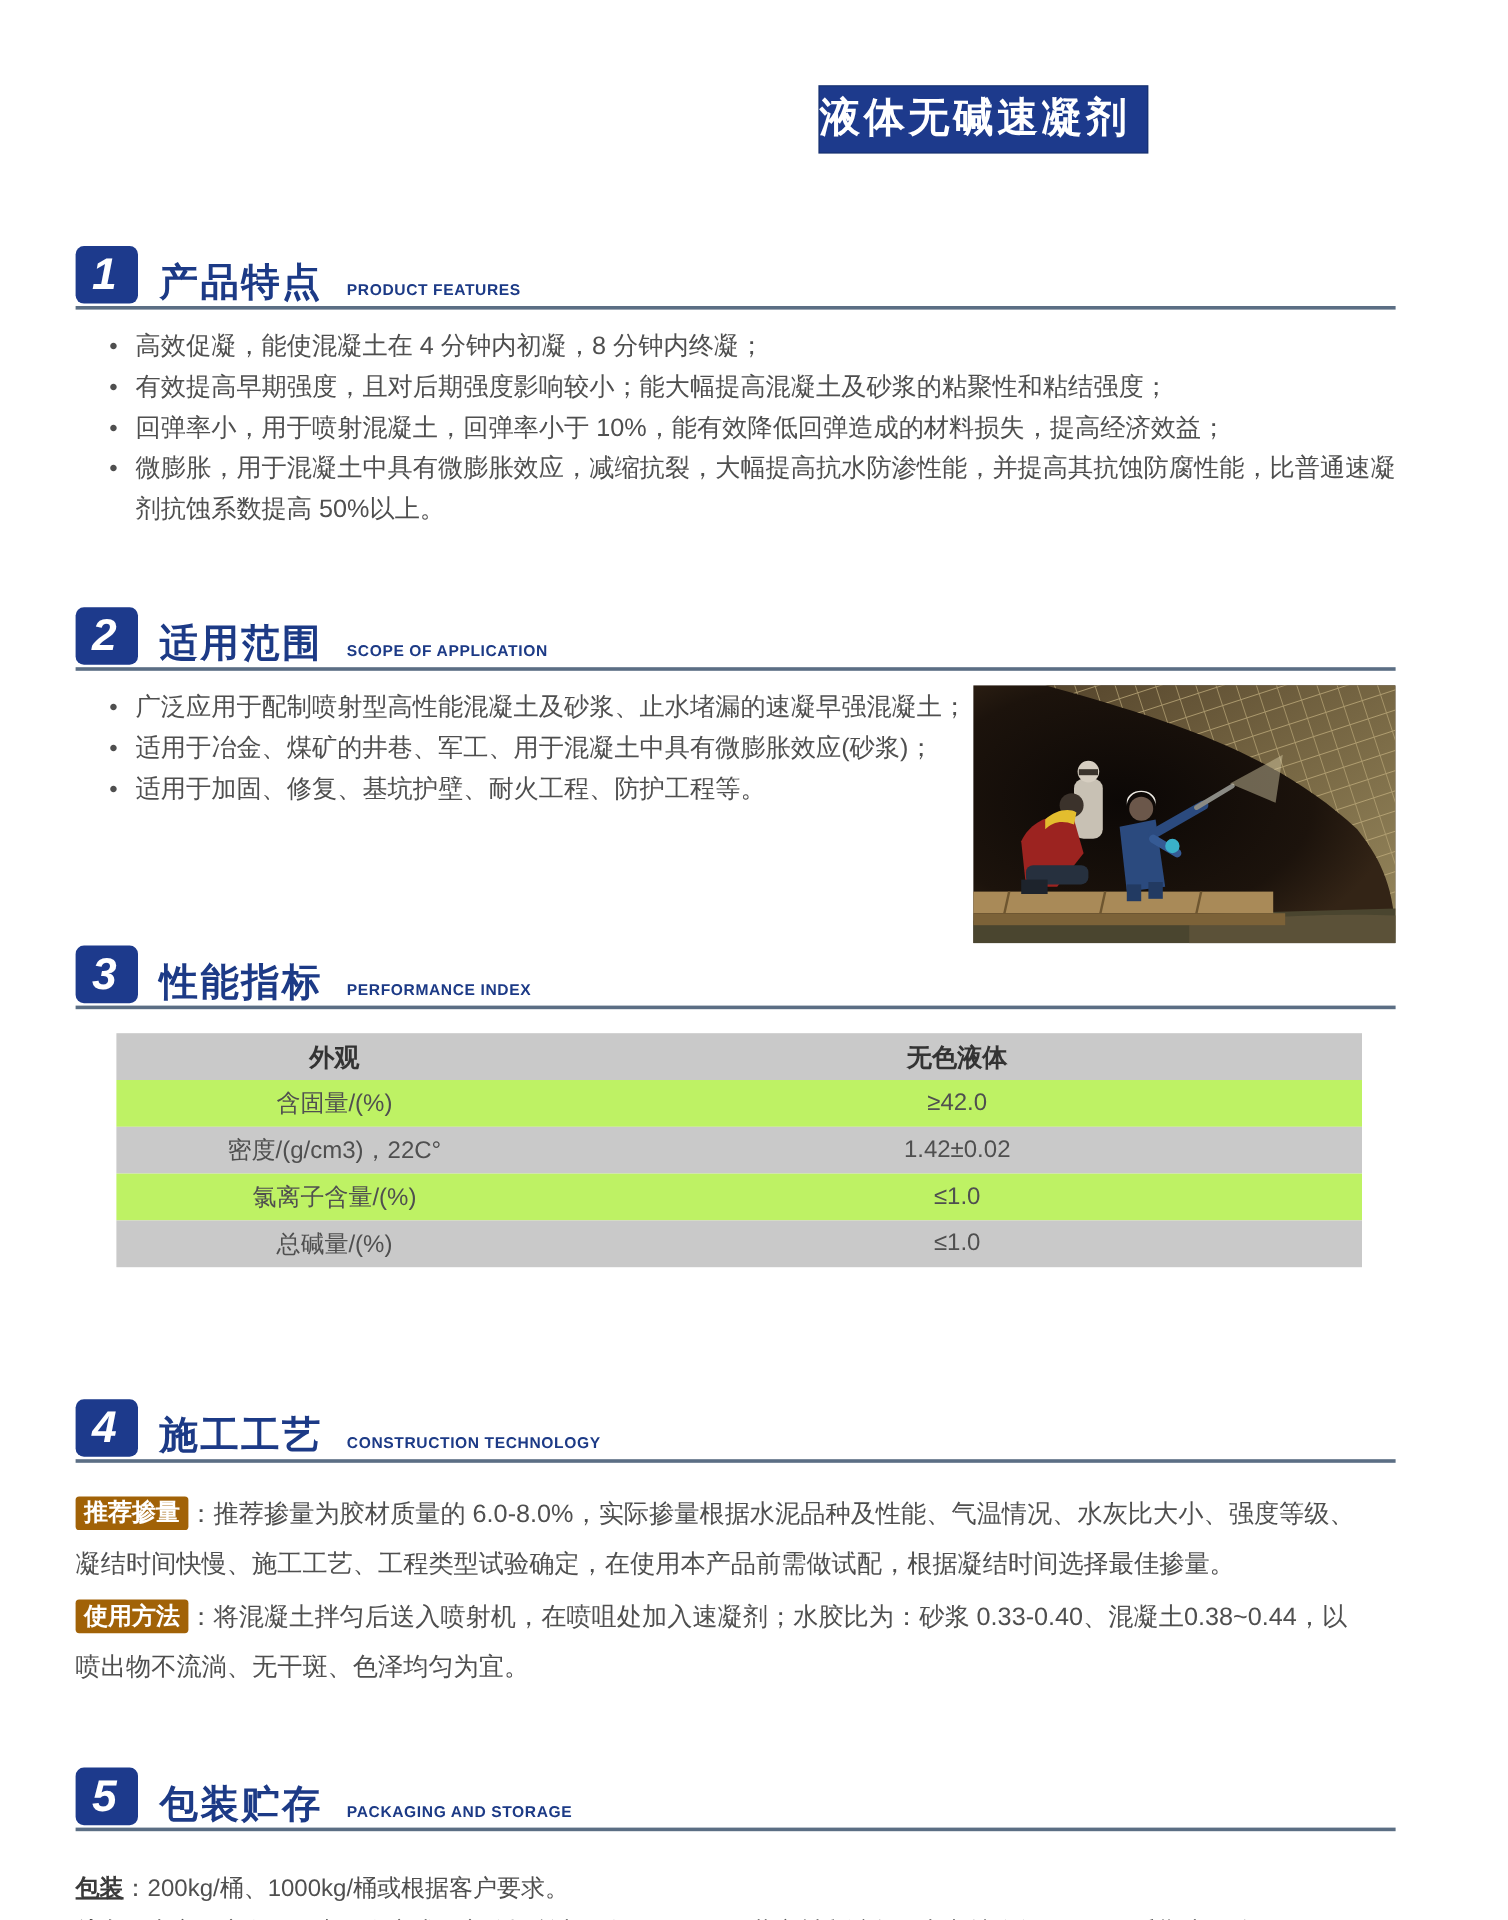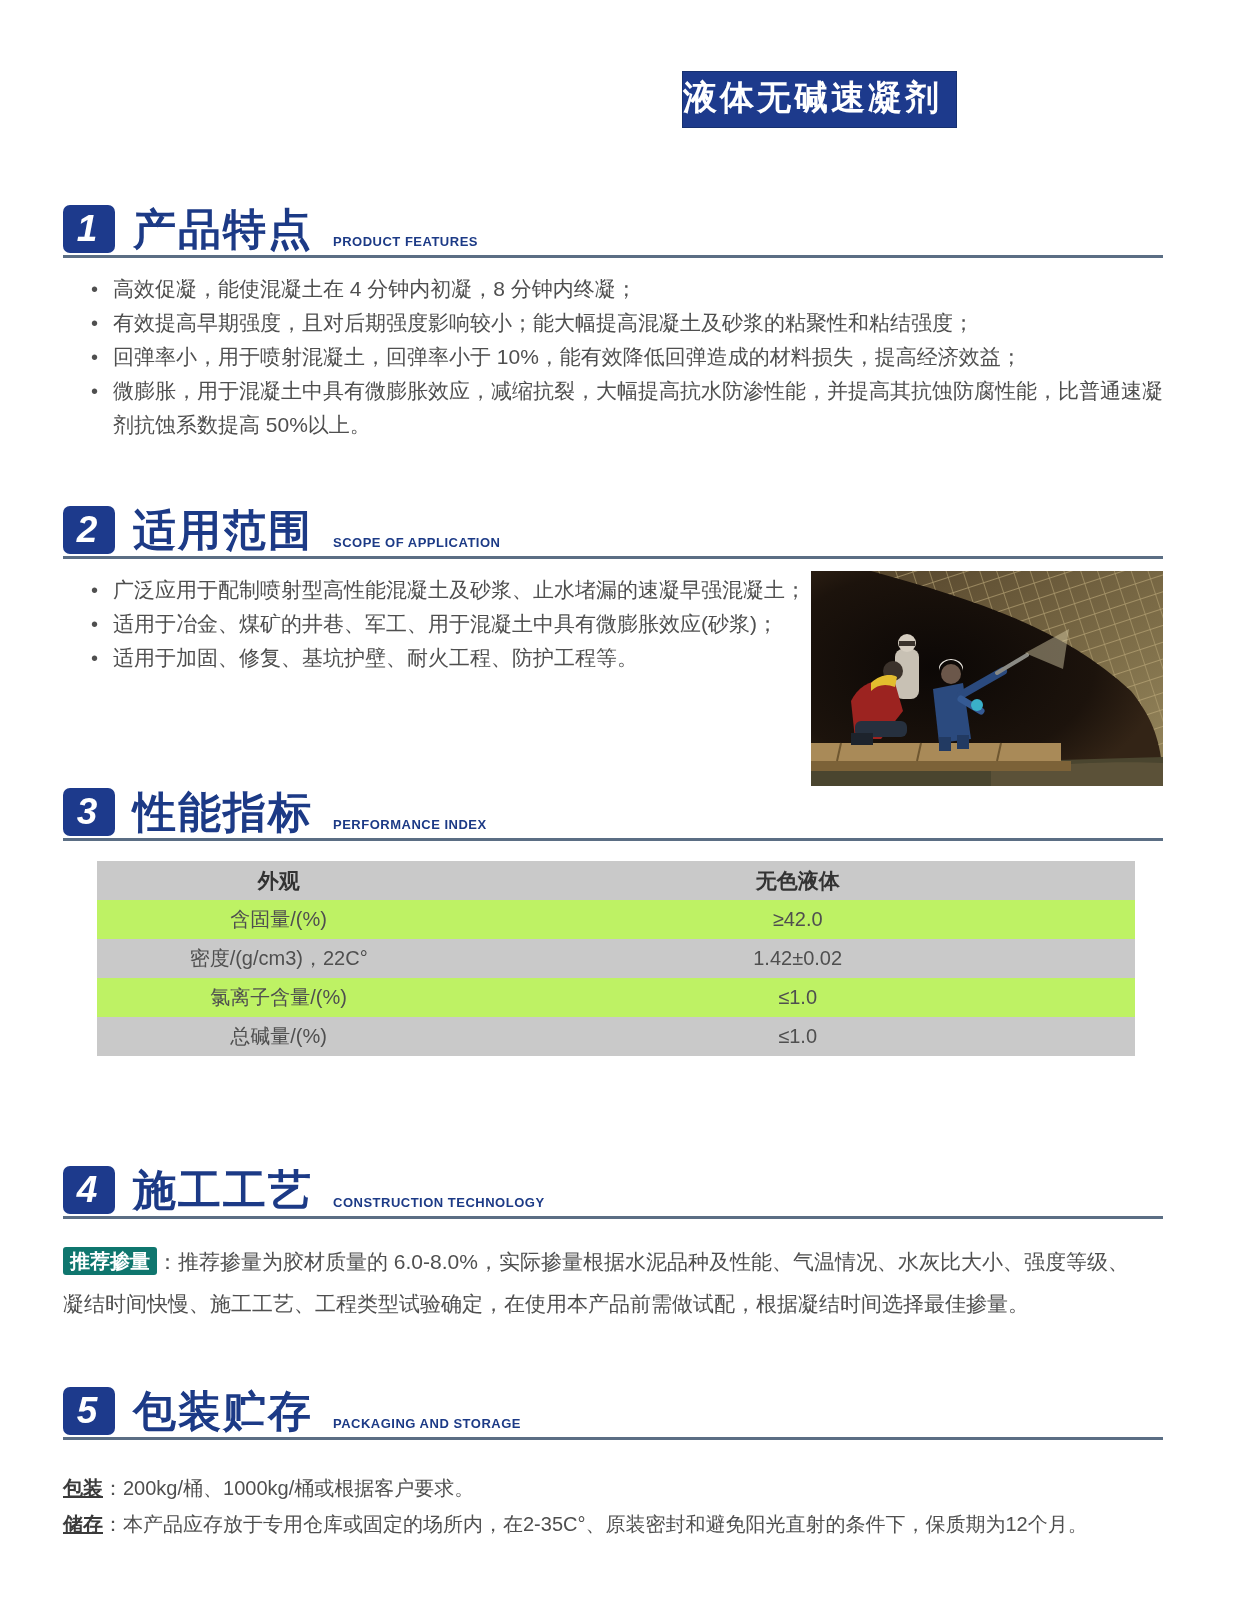--- a/index.html
+++ b/index.html
@@ -33,21 +33,21 @@
   }
   .sec-badge {
     width: 52px; height: 48px;
     background: #1d3a8c; border-radius: 7px;
     color: #ffffff; font-size: 37px; font-weight: bold; font-style: italic;
     display: flex; align-items: center; justify-content: center;
     flex: 0 0 auto;
     padding-right: 4px;
   }
   .sec-title-zh {
-    font-size: 43px; font-weight: bold; color: #1c3a86;
+    font-size: 32px; font-weight: bold; color: #1c3a86;
     margin-left: 18px; letter-spacing: 2px; line-height: 1.1;
   }
   .sec-title-en {
     font-size: 13px; font-weight: bold; color: #1c3a86;
     margin-left: 20px; padding-bottom: 4px; letter-spacing: 0.5px;
   }
 
   
   .bullets { list-style: none; margin: 14px 0 0 28px; }
   .bullets li {
@@ -87,21 +87,21 @@
   .perf-table td.col-value { width: 65%; }
   .perf-table tr.gray { background: #c9c9c9; }
   .perf-table tr.white { background: #bef264; }
   .perf-table tr.head td { font-weight: bold; color: #333333; font-size: 21px; }
 
   
   .proc-text { margin-top: 22px; font-size: 21px; line-height: 42px; color: #4f4f4f; width: 1080px; }
   .proc-para { margin-bottom: 2px; }
   .hl-label {
     display: inline-block;
-    background: #0f766e; color: #ffffff;
+    background: #a16207; color: #ffffff;
     font-size: 20px; font-weight: bold;
     line-height: 28px; padding: 0 7px;
     border-radius: 3px;
     vertical-align: 1px;
   }
 
   
   .pack-text { margin-top: 30px; font-size: 20px; line-height: 36px; color: #4f4f4f; }
   .pack-line { }
   .pack-label { font-weight: bold; color: #3a3a3a; text-decoration: underline; }
@@ -234,20 +234,21 @@
   </div>
 
   <div class="section sec-4">
     <div class="sec-header">
       <div class="sec-badge">4</div>
       <div class="sec-title-zh">施工工艺</div>
       <div class="sec-title-en">CONSTRUCTION TECHNOLOGY</div>
     </div>
     <div class="proc-text">
       <div class="proc-para"><span class="hl-label">推荐掺量</span><span>：推荐掺量为胶材质量的 6.0-8.0%，实际掺量根据水泥品种及性能、气温情况、水灰比大小、强度等级、凝结时间快慢、施工工艺、工程类型试验确定，在使用本产品前需做试配，根据凝结时间选择最佳掺量。</span></div>
+      <div class="proc-para"><span class="hl-label">使用方法</span><span>：将混凝土拌匀后送入喷射机，在喷咀处加入速凝剂；水胶比为：砂浆 0.33-0.40、混凝土0.38~0.44，以喷出物不流淌、无干斑、色泽均匀为宜。</span></div>
     </div>
   </div>
 
   <div class="section sec-5">
     <div class="sec-header">
       <div class="sec-badge">5</div>
       <div class="sec-title-zh">包装贮存</div>
       <div class="sec-title-en">PACKAGING AND STORAGE</div>
     </div>
     <div class="pack-text">

